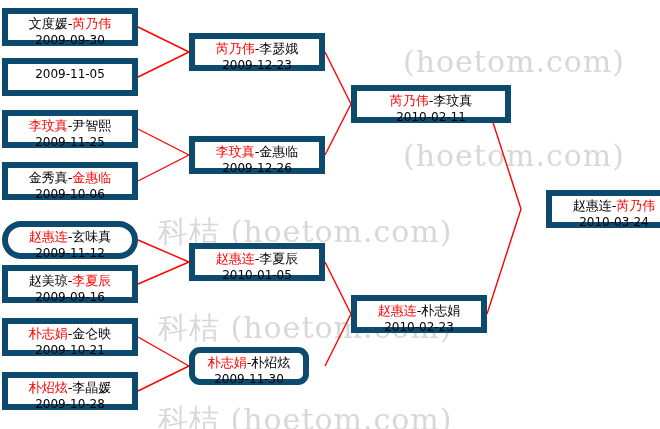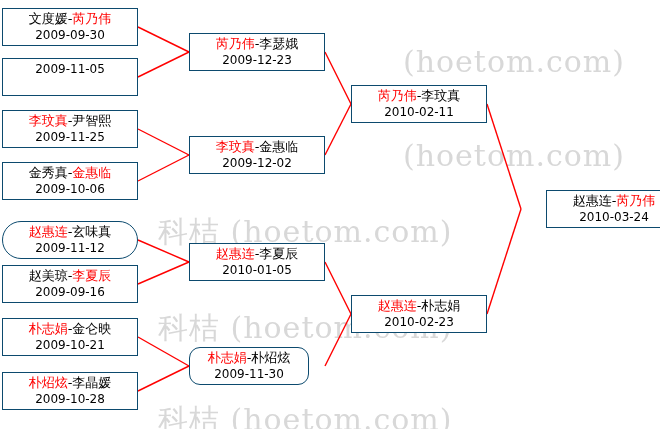--- a/index.html
+++ b/index.html
@@ -31,21 +31,21 @@
     letter-spacing: 1px;
   }
   #links {
     position: absolute;
     left: 0; top: 0;
     z-index: 2;
   }
   .node {
     position: absolute;
     box-sizing: border-box;
-    border: 1px solid #0c4a6e;
+    border: 6px solid #0c4a6e;
     background: #ffffff;
     text-align: center;
     z-index: 3;
     padding-top: 2px;
     line-height: 16px;
   }
   .node .line1 {
     font-size: 13px;
     white-space: nowrap;
   }
@@ -119,31 +119,31 @@
       <div class="node" style="left: 2px; top: 372px; width: 136px; height: 38px;">
         <div class="line1"><span class="red">朴炤炫</span><span class="sep">-</span><span class="blk">李晶媛</span></div>
         <div class="line2 blk">2009-10-28</div>
       </div>
       <div class="node" style="left: 189px; top: 33px; width: 136px; height: 38px;">
         <div class="line1"><span class="red">芮乃伟</span><span class="sep">-</span><span class="blk">李瑟娥</span></div>
         <div class="line2 blk">2009-12-23</div>
       </div>
       <div class="node" style="left: 189px; top: 136px; width: 136px; height: 38px;">
         <div class="line1"><span class="red">李玟真</span><span class="sep">-</span><span class="blk">金惠临</span></div>
-        <div class="line2 blk">2009-12-02</div>
+        <div class="line2 blk">2009-12-26</div>
       </div>
       <div class="node" style="left: 189px; top: 243px; width: 136px; height: 38px;">
         <div class="line1"><span class="red">赵惠连</span><span class="sep">-</span><span class="blk">李夏辰</span></div>
         <div class="line2 blk">2010-01-05</div>
       </div>
       <div class="node" style="left: 189px; top: 347px; width: 120px; height: 38px; border-radius: 11px;">
         <div class="line1"><span class="red">朴志娟</span><span class="sep">-</span><span class="blk">朴炤炫</span></div>
         <div class="line2 blk">2009-11-30</div>
       </div>
-      <div class="node" style="left: 351px; top: 85px; width: 136px; height: 38px;">
+      <div class="node" style="left: 351px; top: 85px; width: 160px; height: 38px;">
         <div class="line1"><span class="red">芮乃伟</span><span class="sep">-</span><span class="blk">李玟真</span></div>
         <div class="line2 blk">2010-02-11</div>
       </div>
       <div class="node" style="left: 351px; top: 295px; width: 136px; height: 38px;">
         <div class="line1"><span class="red">赵惠连</span><span class="sep">-</span><span class="blk">朴志娟</span></div>
         <div class="line2 blk">2010-02-23</div>
       </div>
       <div class="node" style="left: 526px; top: 190px; width: 136px; height: 38px; margin-left: 20px;">
         <div class="line1"><span class="blk">赵惠连</span><span class="sep">-</span><span class="red">芮乃伟</span></div>
         <div class="line2 blk">2010-03-24</div>

